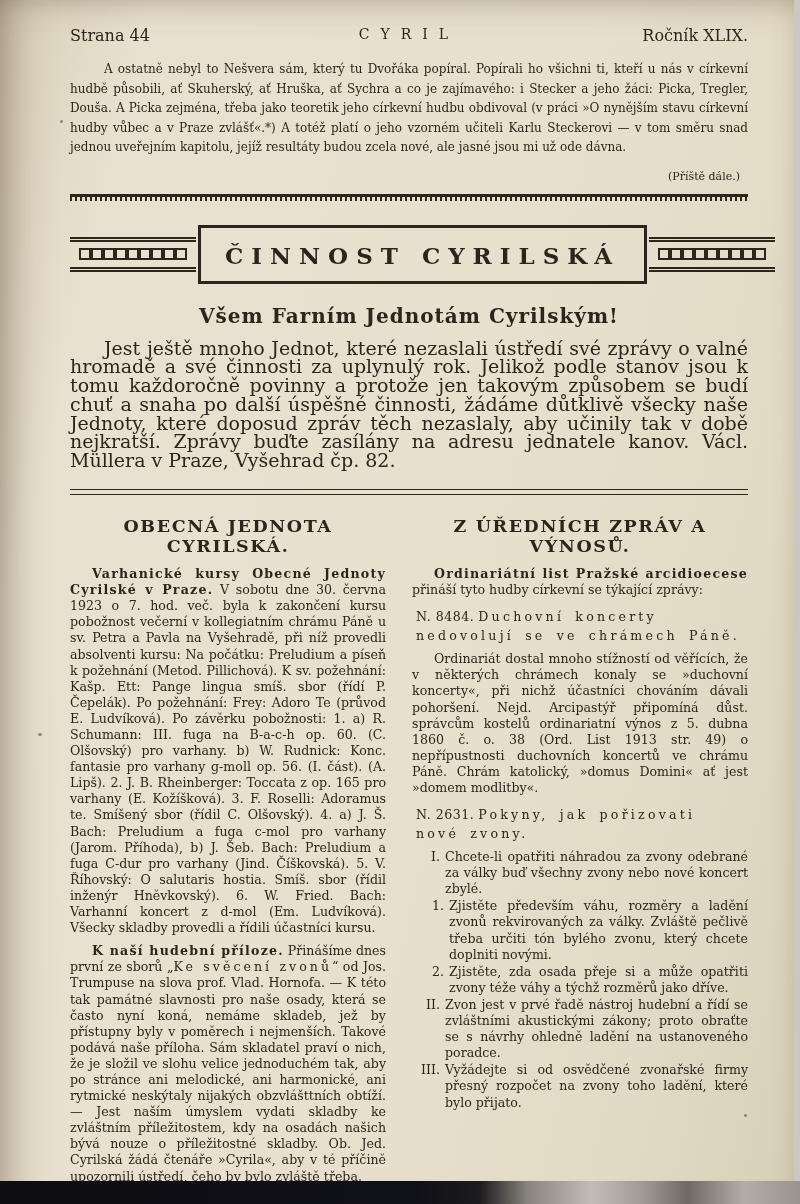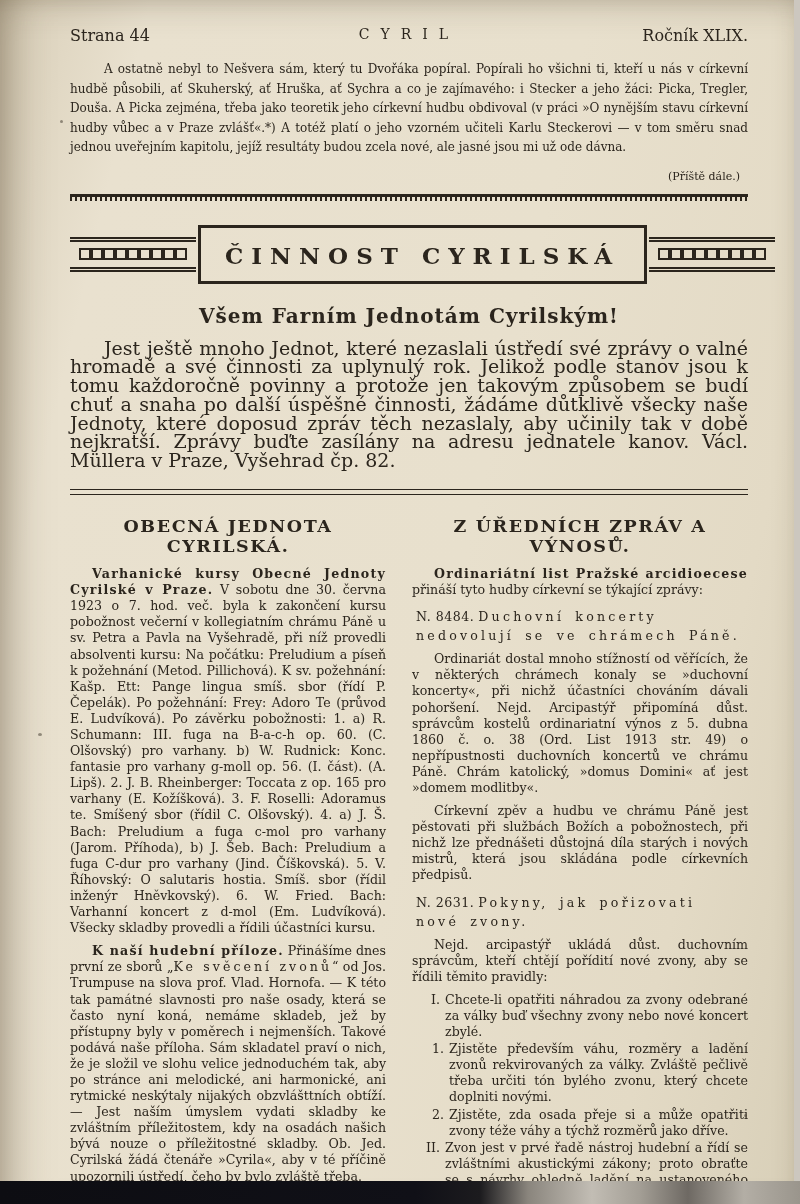--- a/index.html
+++ b/index.html
@@ -138,26 +138,24 @@
       <div class="col-r">
         <div class="col-head">Z ÚŘEDNÍCH ZPRÁV A VÝNOSŮ.</div>
 
         <p class="cp"><span class="lead">Ordinariátní list Pražské arcidioecese</span>
           <span>přináší tyto hudby církevní se týkající zprávy:</span></p>
 
         <div class="notice-head"><span class="num">N. 8484.</span>
           <span class="ttl">Duchovní koncerty nedovolují se ve chrámech Páně.</span></div>
 
         <p class="cp">Ordinariát dostal mnoho stížností od věřících, že v některých chrámech konaly se »duchovní koncerty«, při nichž účastníci chováním dávali pohoršení. Nejd. Arcipastýř připomíná důst. správcům kostelů ordinariatní výnos z 5. dubna 1860 č. o. 38 (Ord. List 1913 str. 49) o nepřípustnosti duchovních koncertů ve chrámu Páně. Chrám katolický, »domus Domini« ať jest »domem modlitby«.</p>
-        <p class="cp">Církevní zpěv a hudbu ve chrámu Páně jest pěstovati při službách Božích a pobožnostech, při nichž lze přednášeti důstojná díla starých i nových mistrů, která jsou skládána podle církevních předpisů.</p>
 
         <div class="notice-head"><span class="num">N. 2631.</span>
           <span class="ttl">Pokyny, jak pořizovati nové zvony.</span></div>
 
-        <p class="cp">Nejd. arcipastýř ukládá důst. duchovním správcům, kteří chtějí pořídití nové zvony, aby se řídili těmito pravidly:</p>
 
         <div class="rules">
           <div class="rule">
             <span class="lbl">I.</span>
             <span class="txt">Chcete-li opatřiti náhradou za zvony odebrané za války buď všechny zvony nebo nové koncert zbylé.</span>
           </div>
           <div class="rule sub">
             <span class="lbl">1.</span>
             <span class="txt">Zjistěte především váhu, rozměry a ladění zvonů rekvirovaných za války. Zvláště pečlivě třeba určiti tón bylého zvonu, který chcete doplniti novými.</span>
           </div>

